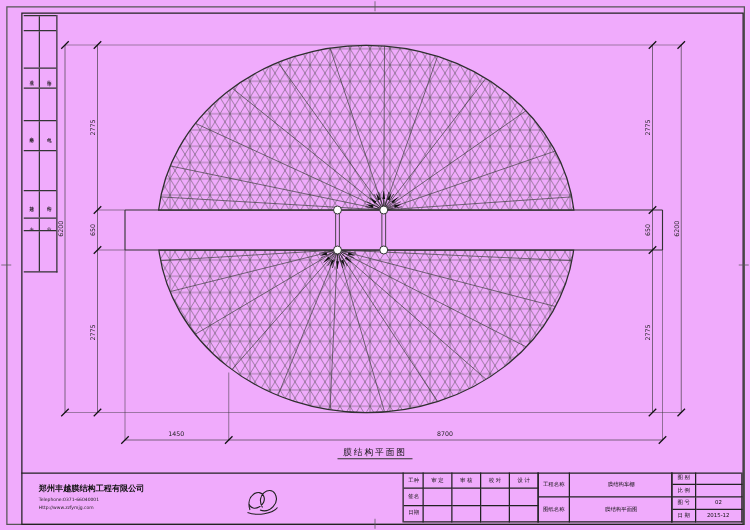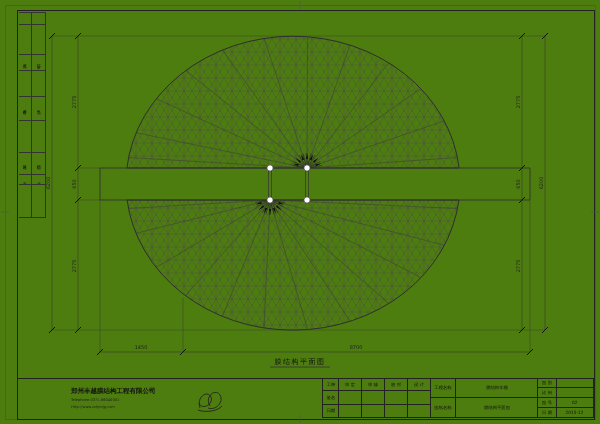--- a/index.html
+++ b/index.html
@@ -1,35 +1,35 @@
 <!DOCTYPE html>
 <html><head>
 <meta charset="utf-8">
 <style>
   html,body{margin:0;padding:0;background:#fff;}
-  .sheet{position:relative;width:600px;height:424px;background:#4d7c0f;overflow:hidden;
+  .sheet{position:relative;width:600px;height:424px;background:#f0abfc;overflow:hidden;
          font-family:"DejaVu Sans","Liberation Sans",sans-serif;color:#111;}
   .outer-border{position:absolute;left:5px;top:5px;width:589px;height:413px;border:1px solid #555;}
   .inner-border{position:absolute;left:17px;top:10px;width:576px;height:408px;border:1.3px solid #222;}
   
   .margin-strip{position:absolute;left:18.5px;top:11.5px;width:26px;height:205px;
                 border-right:0.8px solid #333;border-bottom:0.8px solid #333;}
   .ms-row{display:flex;border-top:0.8px solid #333;box-sizing:border-box;}
   .ms-cell{flex:1;border-right:0.8px solid #333;display:flex;align-items:center;justify-content:center;overflow:hidden;}
   .ms-cell:last-child{border-right:none;}
   .vtxt{writing-mode:vertical-rl;text-orientation:upright;font-size:6px;display:inline-block;
         transform:scale(0.6);letter-spacing:-1px;color:#111;}
   
   svg.dwg{position:absolute;left:0;top:0;}
   svg text{font-family:"DejaVu Sans","Liberation Sans",sans-serif;font-size:5px;fill:#222;}
   svg text.caption{font-size:7px;letter-spacing:1.5px;fill:#111;}
   
   .tb-line{position:absolute;left:17px;top:378px;width:576px;border-top:1.3px solid #222;}
   .company-cell{position:absolute;left:19px;top:380px;width:170px;height:37px;
-                display:flex;flex-direction:column;justify-content:center;padding-left:24px;box-sizing:border-box;margin-left:28px;}
+                display:flex;flex-direction:column;justify-content:center;padding-left:12px;box-sizing:border-box;}
   .co-name{font-size:6.5px;font-weight:bold;white-space:nowrap;}
   .co-line{font-size:6px;transform:scale(0.6);transform-origin:left center;white-space:nowrap;color:#222;}
   .logo-box{position:absolute;left:190px;top:384px;width:36px;height:30px;}
   .grid-tbl{position:absolute;top:378px;display:grid;box-sizing:border-box;border-left:0.8px solid #222;}
   .gc{border-right:0.8px solid #222;border-bottom:0.8px solid #222;display:flex;align-items:center;
       justify-content:center;overflow:hidden;box-sizing:border-box;}
   .gc .t{font-size:6px;transform:scale(0.72);white-space:nowrap;display:inline-block;}
   .sig-table{left:322px;width:108px;height:40px;grid-template-columns:16px 23px 23px 23px 23px;grid-template-rows:repeat(3,1fr);}
   .name-table{left:430px;width:107px;height:40px;grid-template-columns:25px 82px;grid-template-rows:repeat(2,1fr);}
   .info-table{left:537px;width:56px;height:40px;grid-template-columns:19px 37px;grid-template-rows:repeat(4,1fr);}

